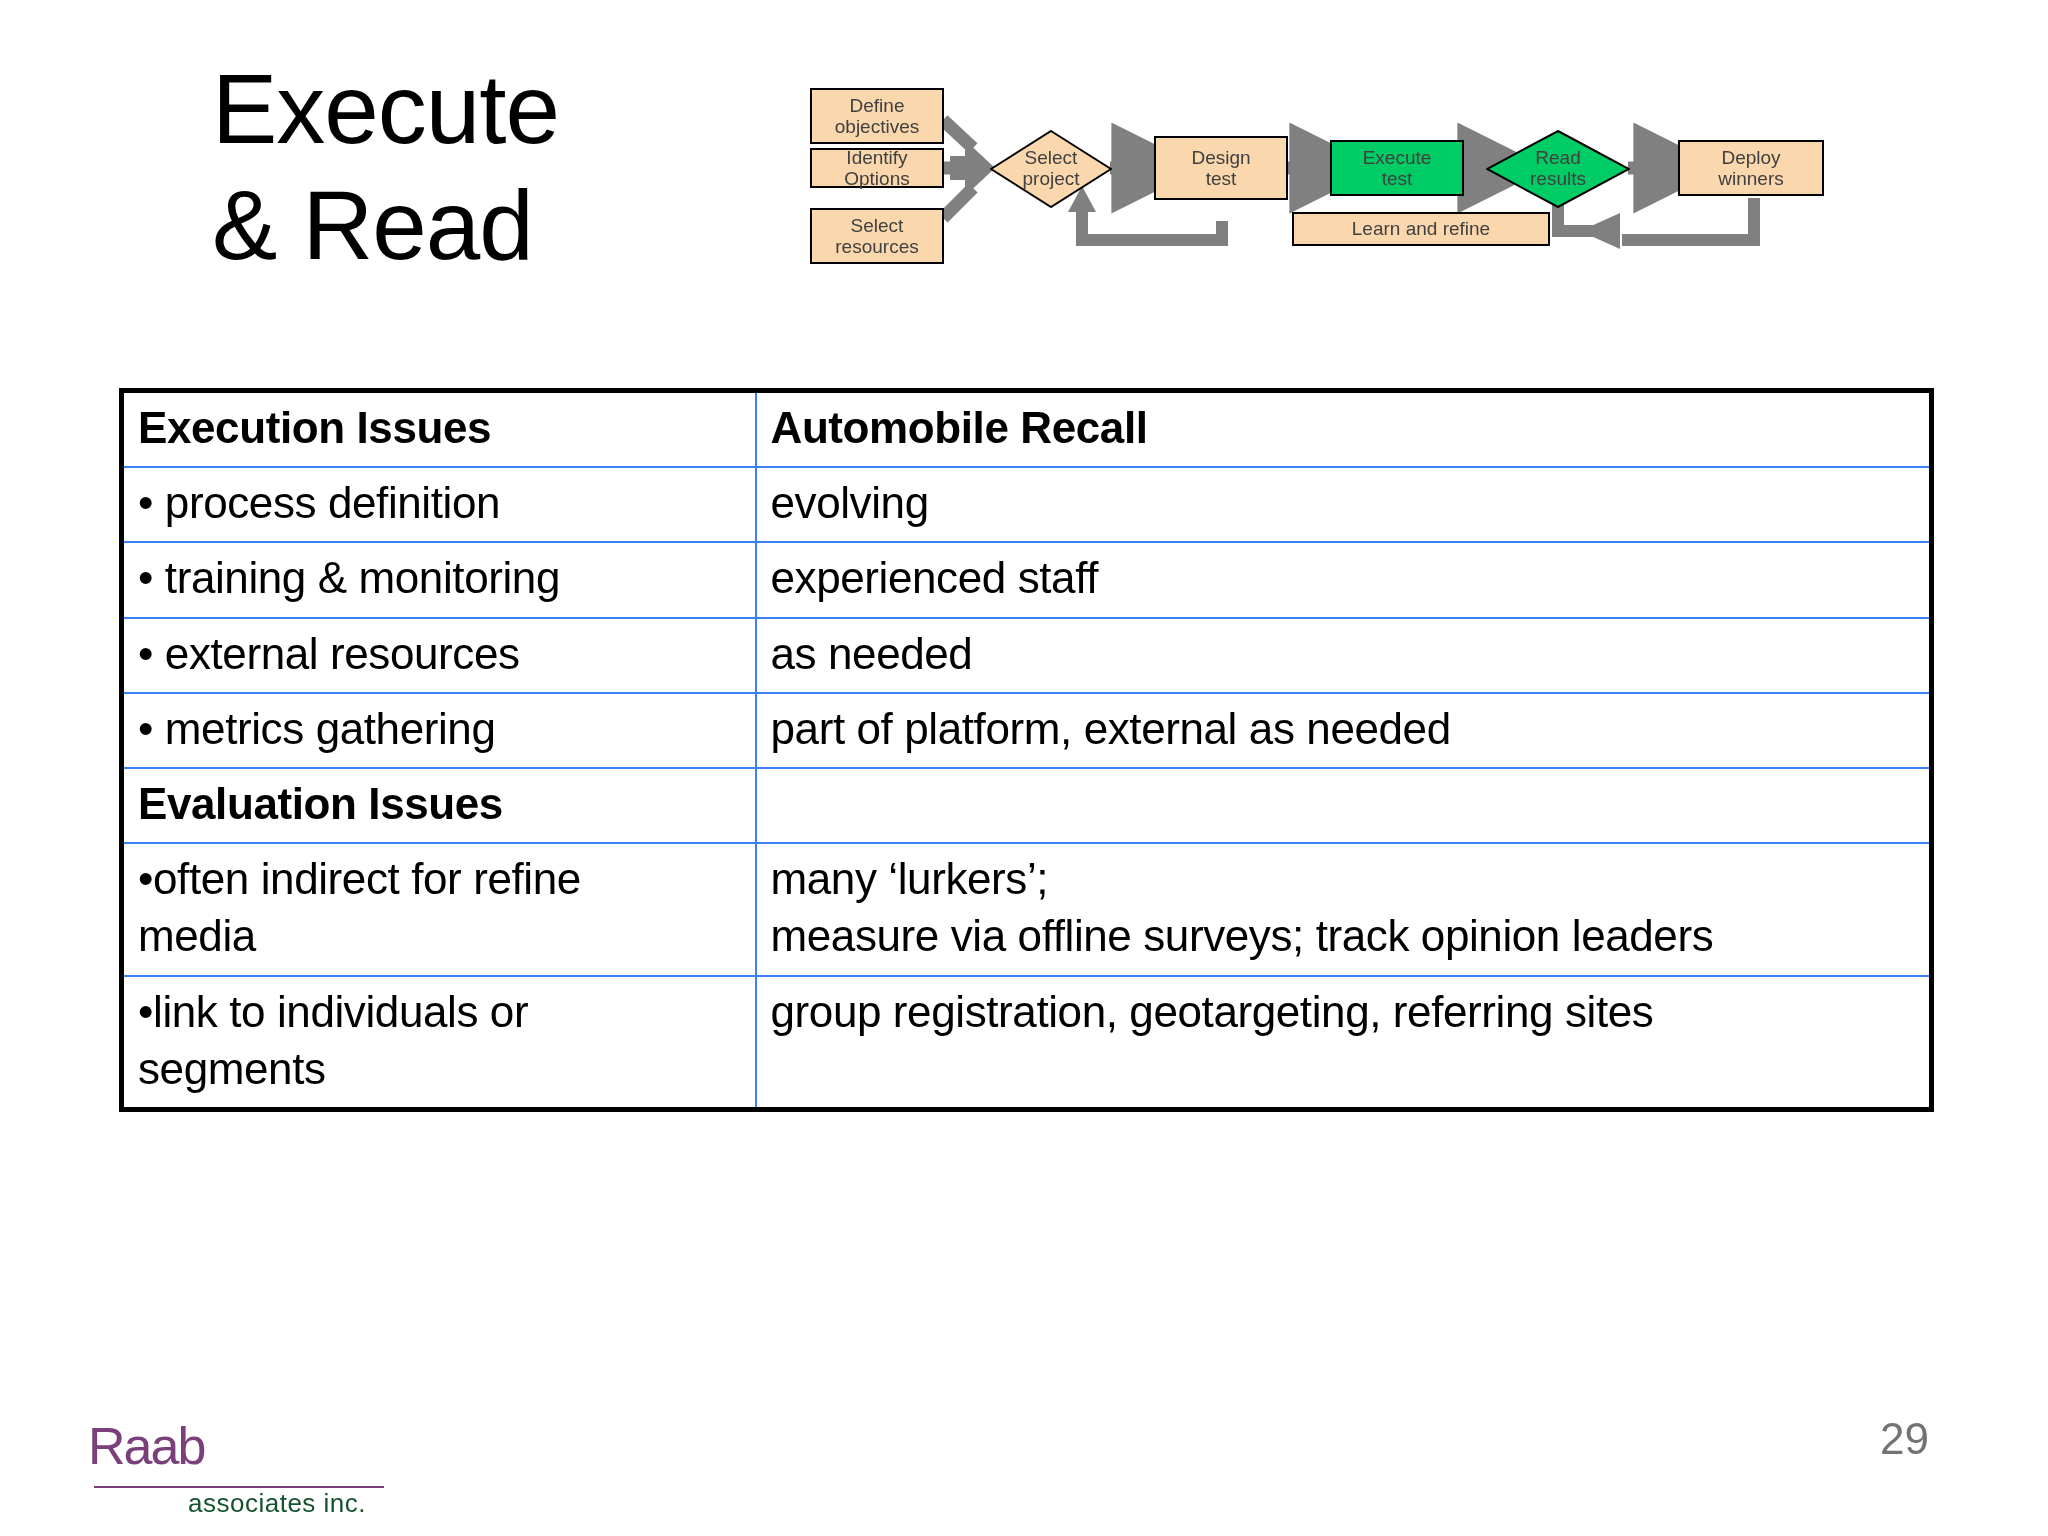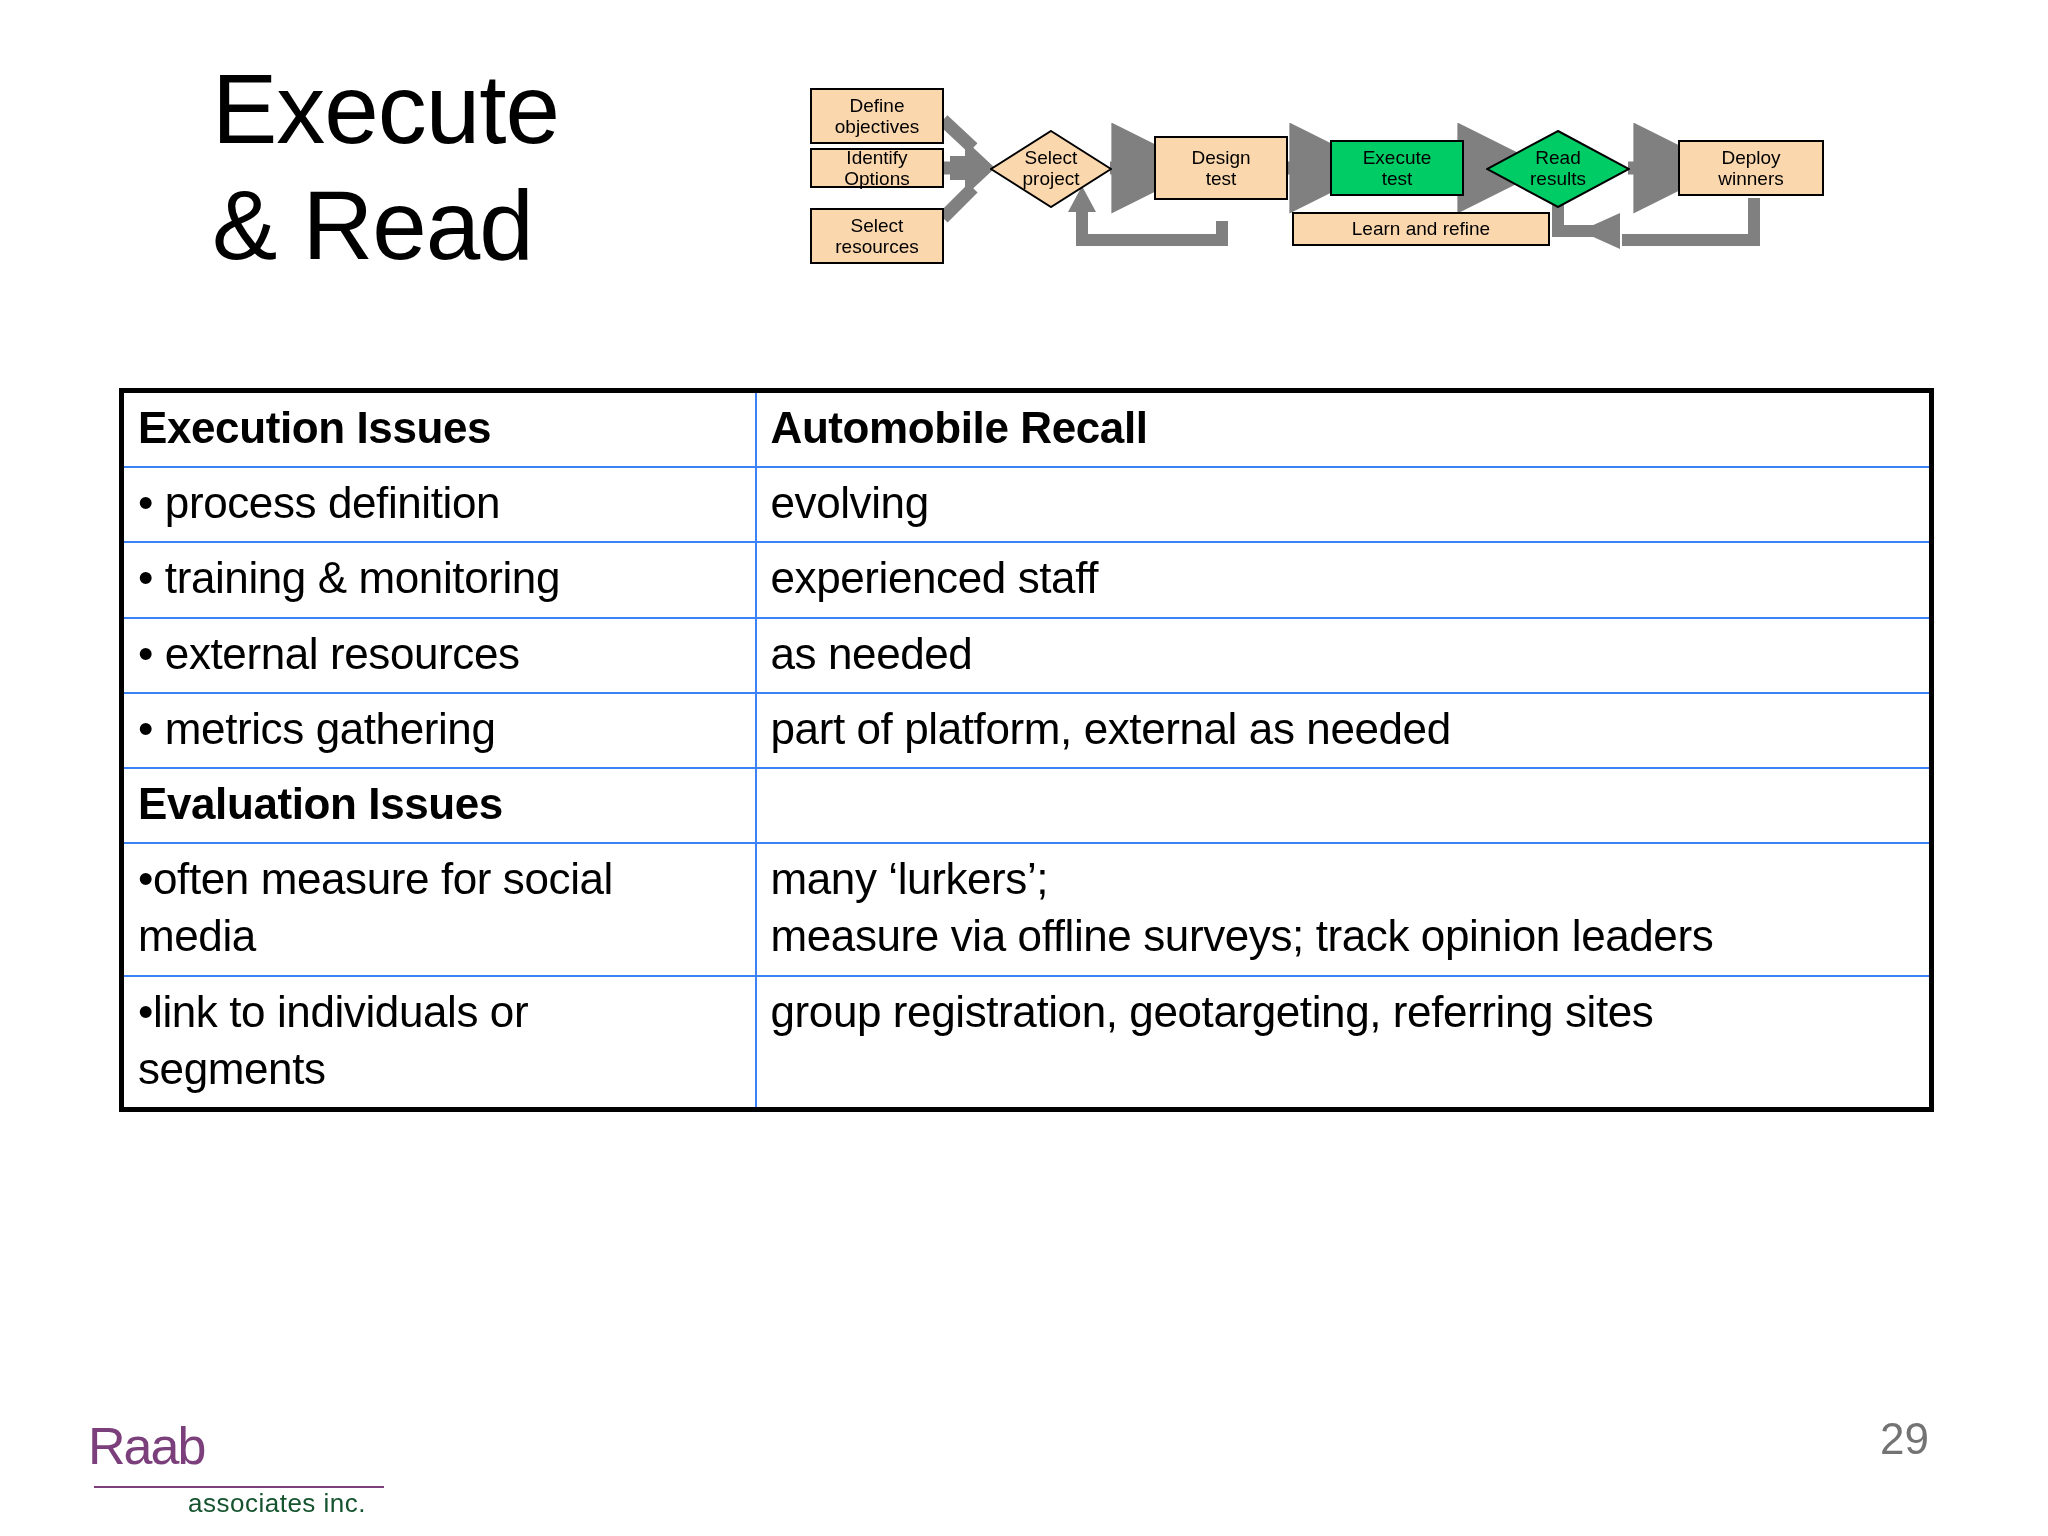--- a/index.html
+++ b/index.html
@@ -40,21 +40,21 @@
   .node {
     position: absolute;
     box-sizing: border-box;
     display: flex;
     align-items: center;
     justify-content: center;
     text-align: center;
     font-family: "Liberation Sans", sans-serif;
     font-size: 19px;
     line-height: 1.12;
-    color: #000000;
+    color: #404040;
   }
   .node.box {
     background: #FBD7AE;
     border: 2px solid #000000;
   }
   .node.box.green { background: #00CC66; }
   .node .lbl { display: block; }
 
   .node.diamond-wrap {
     background: transparent;
@@ -315,21 +315,21 @@
         <span class="line">Evaluation Issues</span>
       </td>
       <td>
         <span class="line"></span>
       </td>
     </tr>
 
 
     <tr>
       <td>
-        <span class="line">•often measure for social</span>
+        <span class="line">•often indirect for refine</span>
         <span class="line">media</span>
       </td>
       <td>
         <span class="line">many ‘lurkers’;</span>
         <span class="line">measure via offline surveys; track opinion leaders</span>
       </td>
     </tr>
 
     <tr>
       <td>

